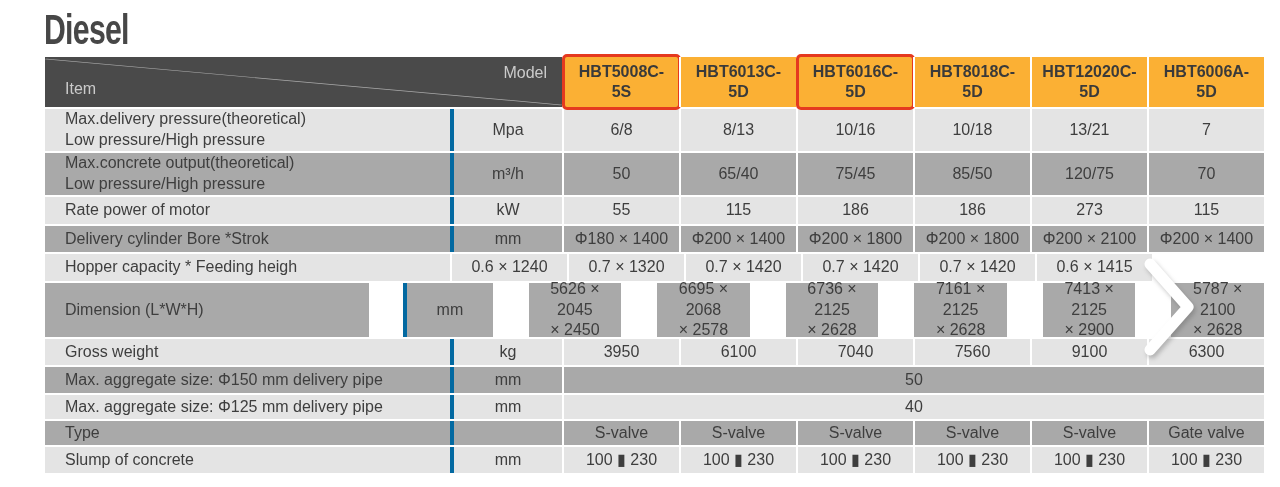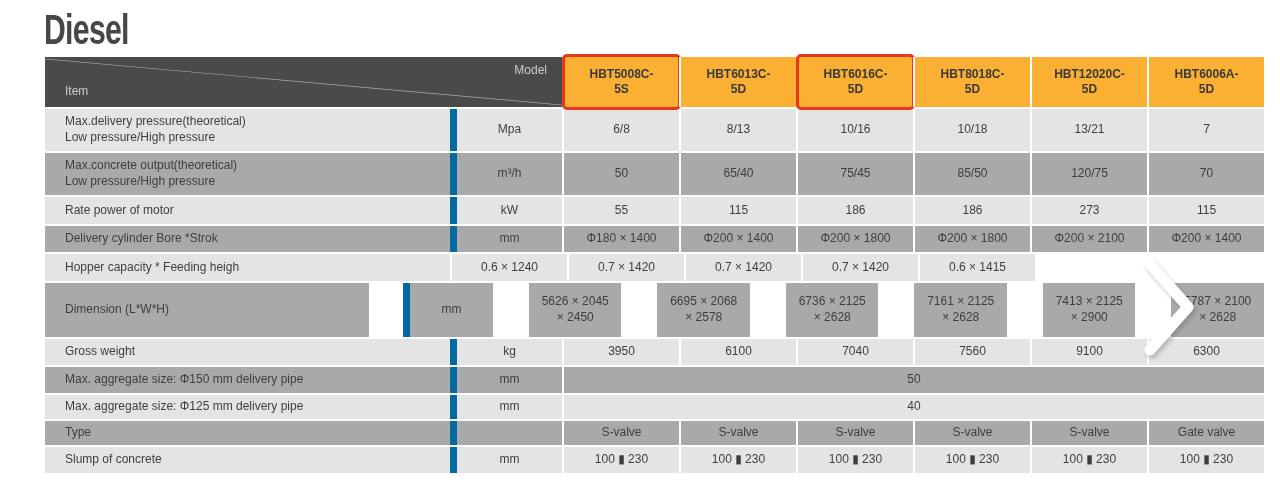--- a/index.html
+++ b/index.html
@@ -8,29 +8,29 @@
     background:#ffffff;
     font-family:"Liberation Sans", sans-serif;
     color:#3e3e3e;
   }
   .title{
     position:absolute;left:44px;top:6px;
     font-size:42px;font-weight:bold;color:#474747;
     transform:scaleX(0.72);transform-origin:left top;
     letter-spacing:-1px;white-space:nowrap;
   }
-  .spec-table{position:absolute;left:45px;top:57px;width:1219px;font-size:12px;}
+  .spec-table{position:absolute;left:45px;top:57px;width:1219px;font-size:16px;}
   .tr{display:flex;}
   .tr + .tr{margin-top:2px;}
   .cell{
     box-sizing:border-box;display:flex;align-items:center;justify-content:center;
     text-align:center;line-height:1.3;
   }
   .c-label{width:405px;justify-content:flex-start;text-align:left;padding-left:20px;}
-  .c-unit{width:112px;border-left:7px solid #0369a1;}
+  .c-unit{width:112px;border-left:4px solid #0369a1;}
   .c-val{width:117px;border-left:2px solid #fff;padding:0 4px;}
   .c-merged{flex:1;border-left:2px solid #fff;}
   .shade-light > .cell{background:#e4e4e4;}
   .shade-dark  > .cell{background:#a9a9a9;}
   .two-line span{display:block;}
   .h42{height:42px;justify-content:space-between;} .h27{height:27px;} .h26{height:26px;} .h24{height:24px;} .h54{height:54px;gap:34px;}
   
   .tr-head{height:50px;}
   .corner{width:517px;background:#4a4a4a;position:relative;}
   .corner svg.diag{position:absolute;inset:0;width:100%;height:100%;}
@@ -210,20 +210,23 @@
   </div>
 
   <div class="tr shade-light h27">
     <div class="cell c-label">
         <span>Hopper capacity * Feeding heigh</span>
       </div>
     <div class="cell c-val">
         <span>0.6 × 1240</span>
       </div>
     <div class="cell c-val">
+        <span>0.7 × 1320</span>
+      </div>
+    <div class="cell c-val">
         <span>0.7 × 1420</span>
       </div>
     <div class="cell c-val">
         <span>0.7 × 1420</span>
       </div>
     <div class="cell c-val">
         <span>0.7 × 1420</span>
       </div>
     <div class="cell c-val">
         <span>0.6 × 1415</span>

